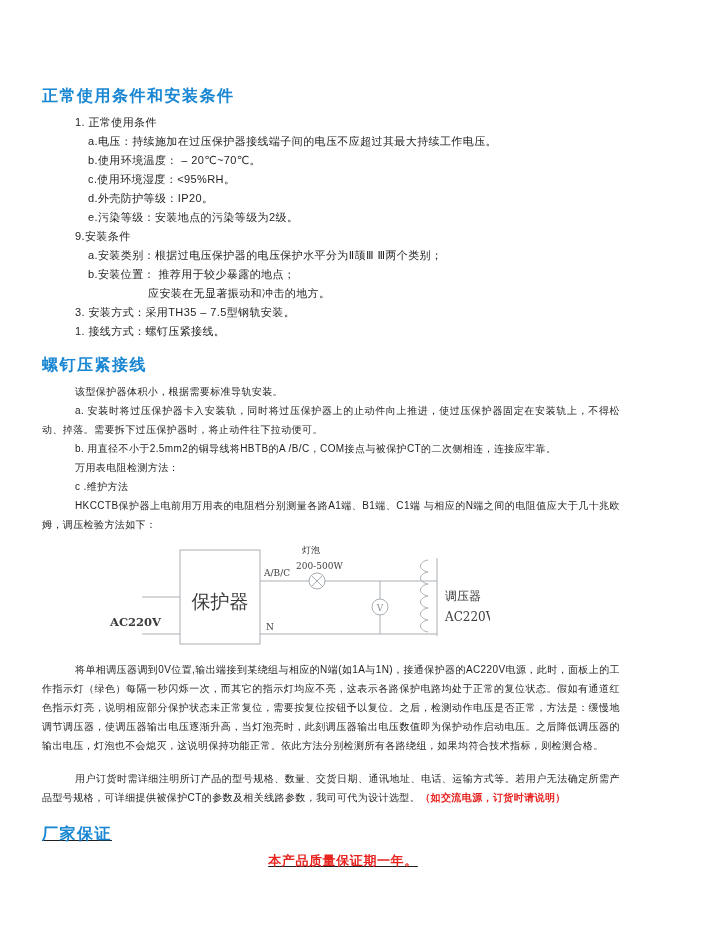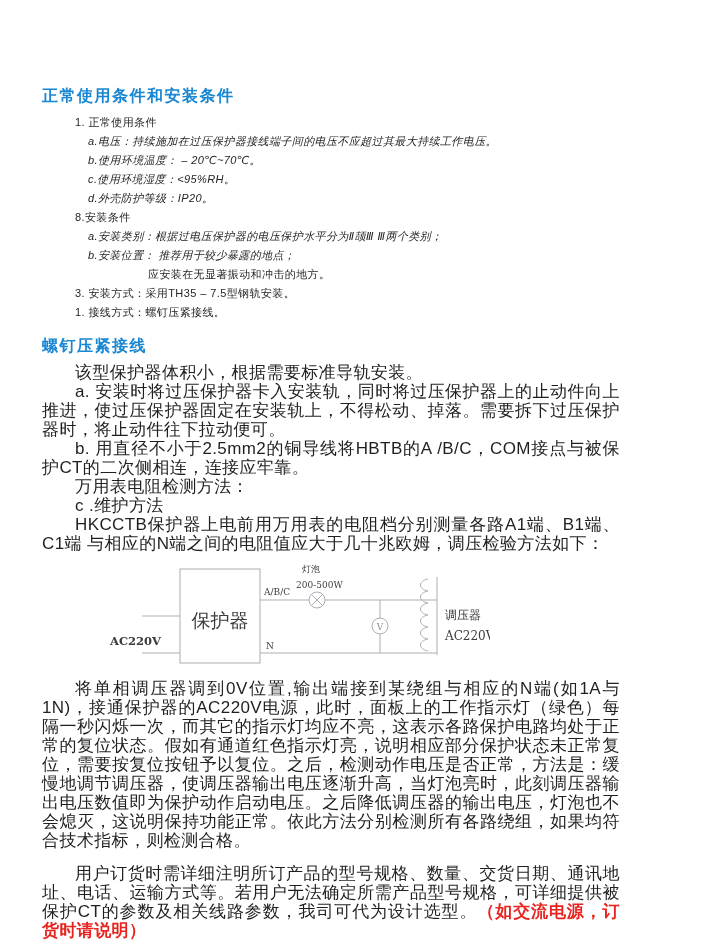--- a/index.html
+++ b/index.html
@@ -29,24 +29,24 @@
   }
   .sec { margin: 0; }
   .sec + .sec { margin-top: 14px; }
   .line {
     font-size: 11px;
     line-height: 19px;
     letter-spacing: 0.4px;
     white-space: nowrap;
   }
   .ind-1 { padding-left: 33px; }
-  .ind-2 { padding-left: 46px; font-style: italic; }
+  .ind-2 { padding-left: 46px; }
   .ind-3 { padding-left: 106px; }
   .para {
-    font-size: 17px;
+    font-size: 10px;
     line-height: 19px;
     letter-spacing: 0.4px;
     text-indent: 33px;
     text-align: justify;
     margin: 0;
   }
   .red-strong { color: #e72420; font-weight: bold; text-align: center; }
   .warranty-body {
     font-size: 13px;
     line-height: 19px;
@@ -69,21 +69,22 @@
 
 <div class="page">
 
   <div class="sec">
     <h2 class="sec-title">正常使用条件和安装条件</h2>
     <div class="line ind-1">1. 正常使用条件</div>
     <div class="line ind-2">a.电压：持续施加在过压保护器接线端子间的电压不应超过其最大持续工作电压。</div>
     <div class="line ind-2">b.使用环境温度： – 20℃~70℃。</div>
     <div class="line ind-2">c.使用环境湿度：&lt;95%RH。</div>
     <div class="line ind-2">d.外壳防护等级：IP20。</div>
-    <div class="line ind-1">8.安装条件</div>
+    <div class="line ind-2">e.污染等级：安装地点的污染等级为2级。</div>
+    <div class="line ind-1">9.安装条件</div>
     <div class="line ind-2">a.安装类别：根据过电压保护器的电压保护水平分为Ⅱ颉Ⅲ Ⅲ两个类别；</div>
     <div class="line ind-2">b.安装位置： 推荐用于较少暴露的地点；</div>
     <div class="line ind-3">应安装在无显著振动和冲击的地方。</div>
     <div class="line ind-1">3. 安装方式：采用TH35 – 7.5型钢轨安装。</div>
     <div class="line ind-1">1. 接线方式：螺钉压紧接线。</div>
   </div>
 
   <div class="sec">
     <h2 class="sec-title">螺钉压紧接线</h2>
     <p class="para">该型保护器体积小，根据需要标准导轨安装。</p>

